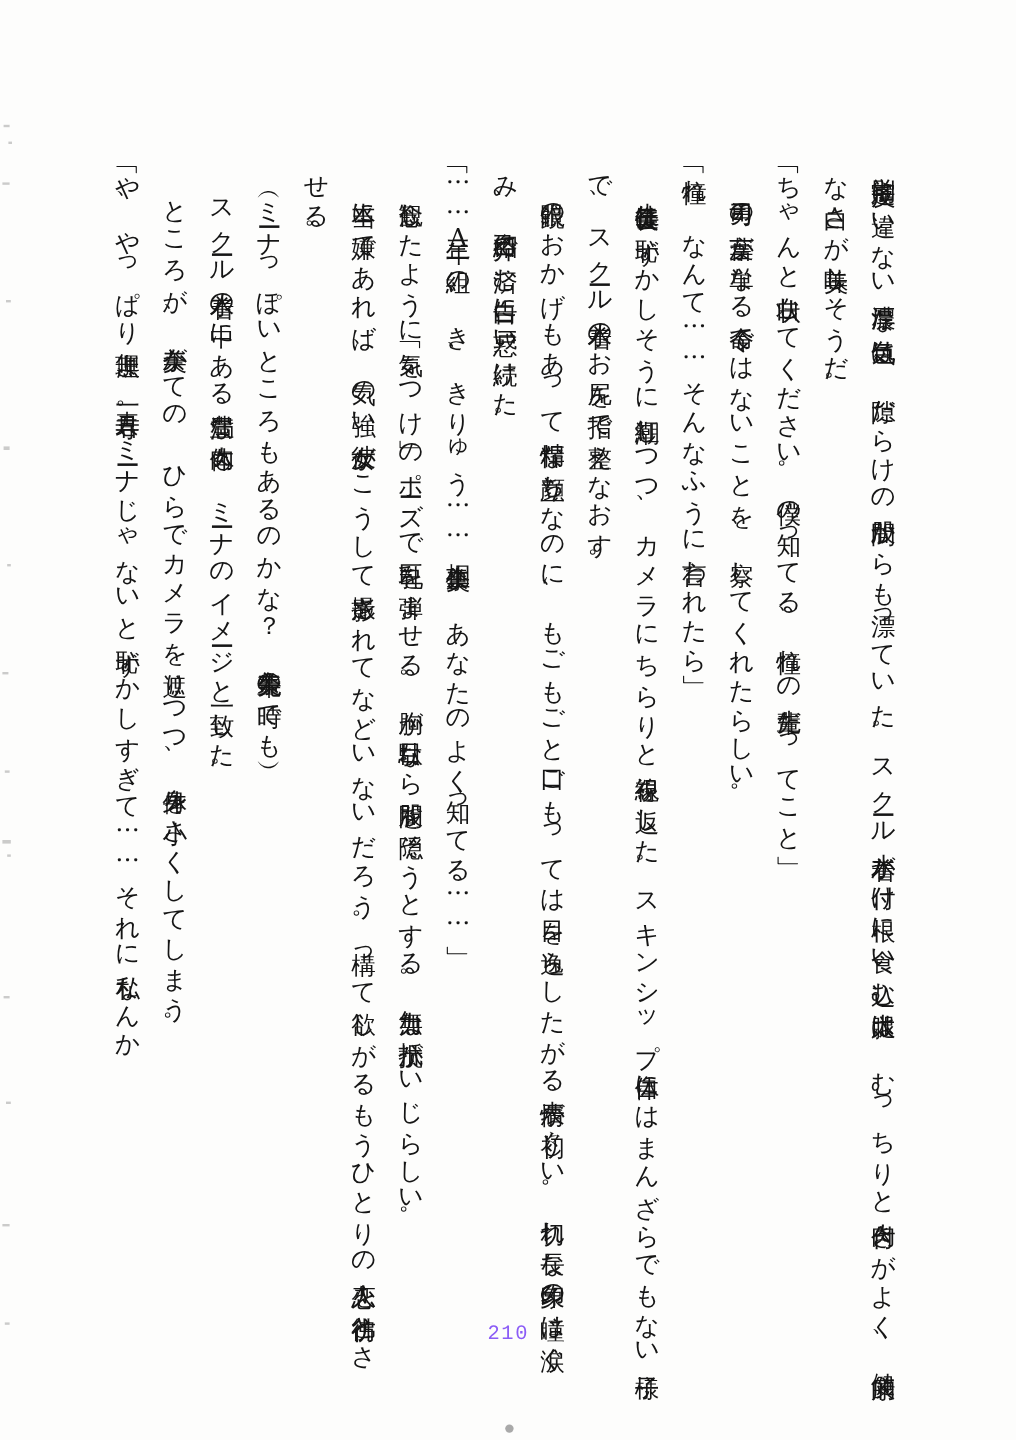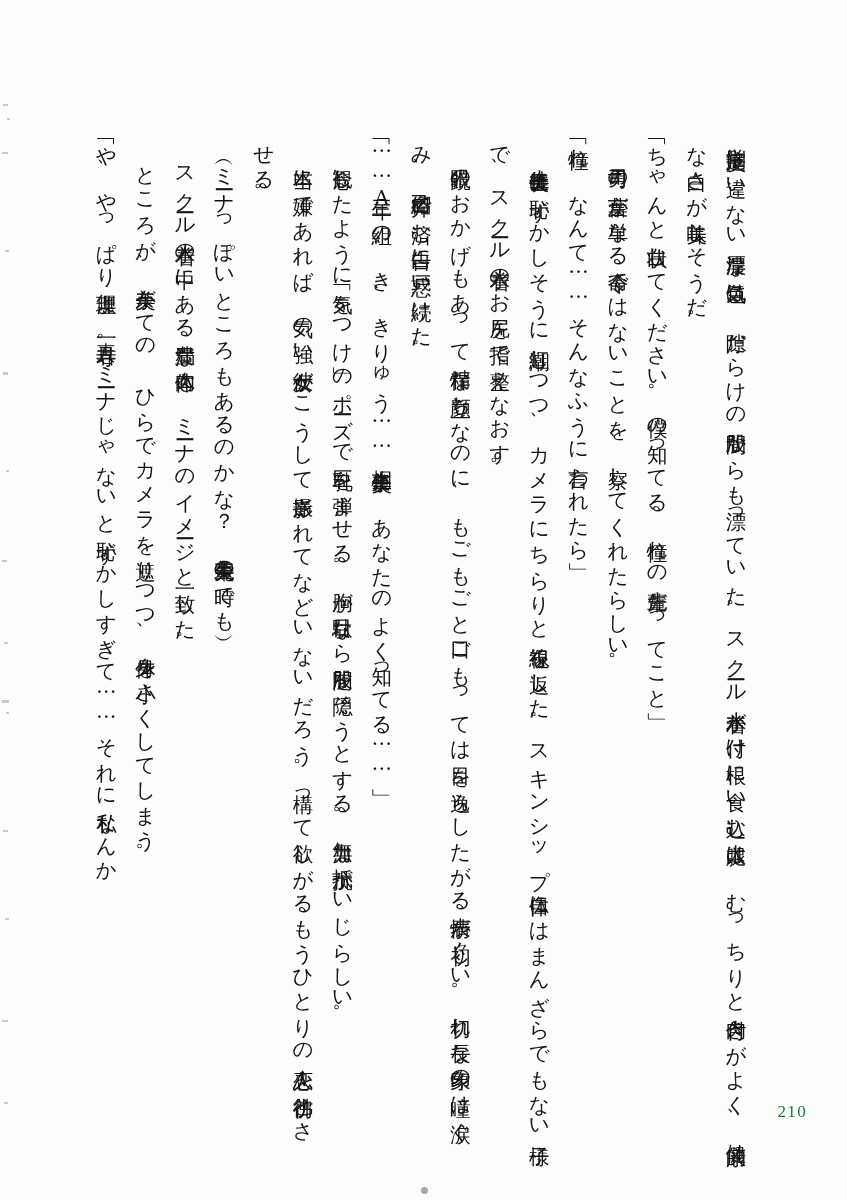--- a/index.html
+++ b/index.html
@@ -71,25 +71,25 @@
   }
   .vtext p.indent {
     text-indent: 1em;
   }
 
   .folio {
     position: absolute;
     left: 0;
     right: 0;
     bottom: 42px;
-    text-align: right;
-    font-family: Liberation Serif, serif;
+    text-align: center;
+    font-family: Liberation Mono, monospace;
     font-size: 17px;
     letter-spacing: 0.08em;
-    color: #15803d;
+    color: #8b5cf6;
   }
 
   .binding-dot {
     position: absolute;
     left: 50%;
     bottom: 6px;
     width: 7px;
     height: 7px;
     margin-left: -3px;
     border-radius: 50%;

